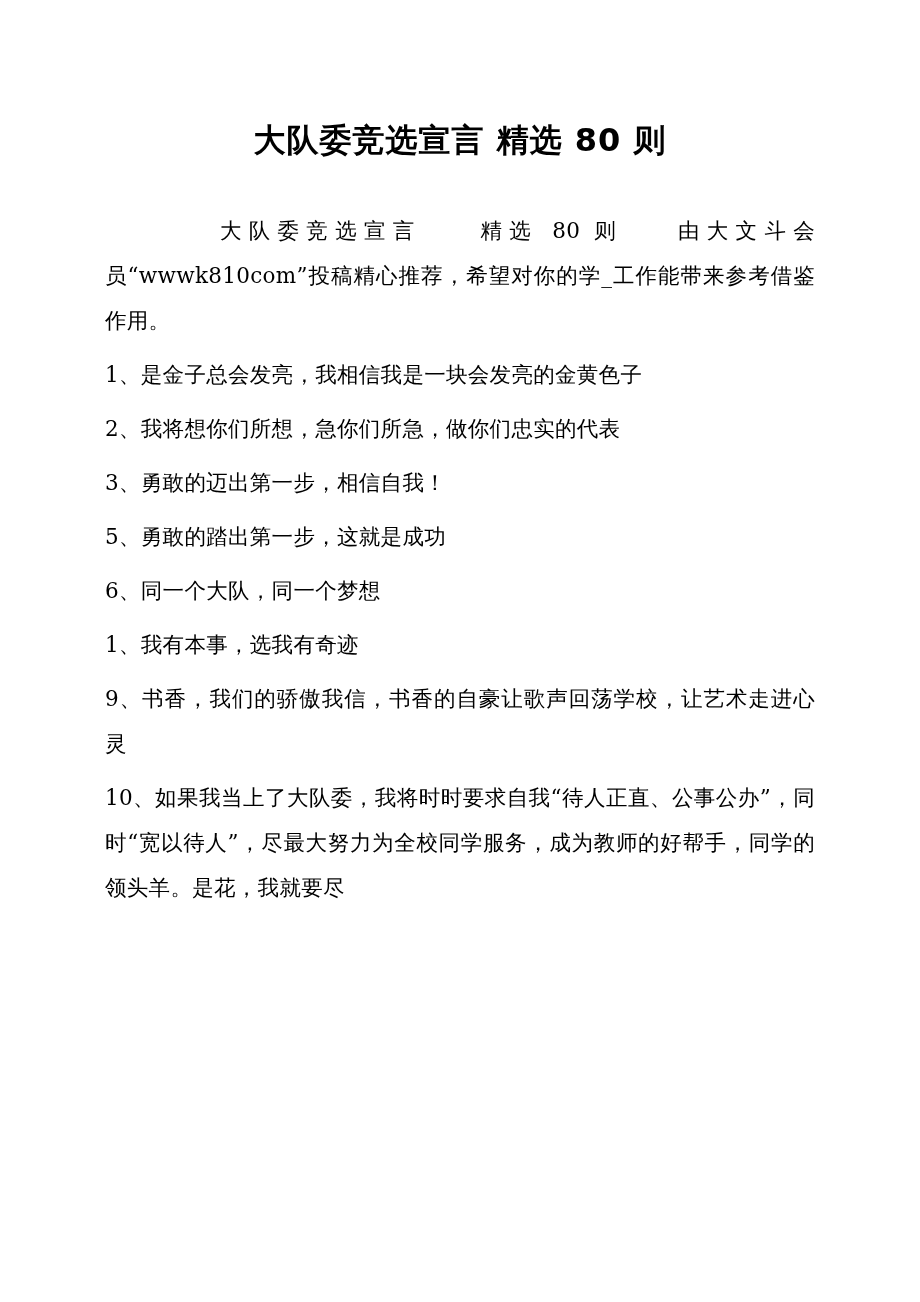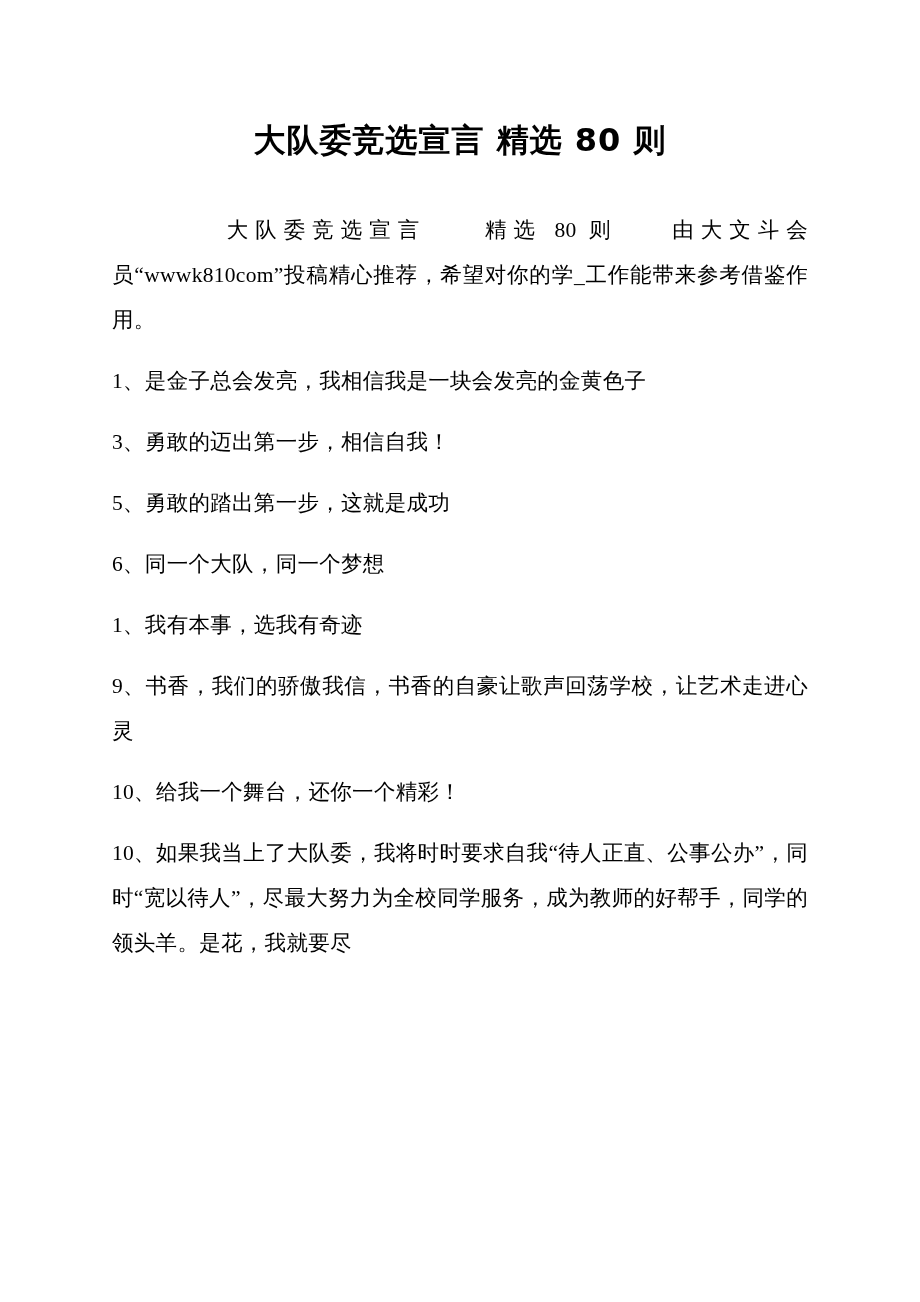--- a/index.html
+++ b/index.html
@@ -31,23 +31,22 @@
     line-height: 1.3;
   }
   .body-text {
     font-size: 21.5px;
     line-height: 45px;
     text-align: justify;
     text-justify: inter-ideograph;
     letter-spacing: 0.3px;
   }
   .para {
-    margin: 16px;
+    margin: 9px;
     text-indent: 0;
-    font-family: Liberation Serif, serif;
   }
   .para.lead {
     text-indent: 0;
   }
   .lead-head {
     display: inline;
   }
   .spacer-wide {
     display: inline-block;
     width: 52px;
@@ -66,22 +65,22 @@
 
 <div class="page">
 
   <h1 class="doc-title">大队委竞选宣言 精选 80 则</h1>
 
   <div class="body-text">
 
     <p class="para lead"><span class="indent-first"></span><span class="lead-head">大队委竞选宣言</span><span class="spacer-wide"></span><span class="lead-head">精选 80 则</span><span class="spacer-mid"></span><span class="lead-head">由大文斗会员</span><span class="lead-head">“wwwk810com”投稿精心推荐，希望对你的学_工作能带来参考借鉴作用。</span></p>
 
     <p class="para">1、是金子总会发亮，我相信我是一块会发亮的金黄色子</p>
+    <p class="para">2、我将想你们所想，急你们所急，做你们忠实的代表</p>
     <p class="para">3、勇敢的迈出第一步，相信自我！</p>
     <p class="para">5、勇敢的踏出第一步，这就是成功</p>
     <p class="para">6、同一个大队，同一个梦想</p>
     <p class="para">1、我有本事，选我有奇迹</p>
     <p class="para">9、书香，我们的骄傲我信，书香的自豪让歌声回荡学校，让艺术走进心灵</p>
-    <p class="para">10、给我一个舞台，还你一个精彩！</p>
     <p class="para">10、如果我当上了大队委，我将时时要求自我“待人正直、公事公办”，同时“宽以待人”，尽最大努力为全校同学服务，成为教师的好帮手，同学的领头羊。是花，我就要尽</p>
 
   </div>
 </div>
 
 </body></html>

